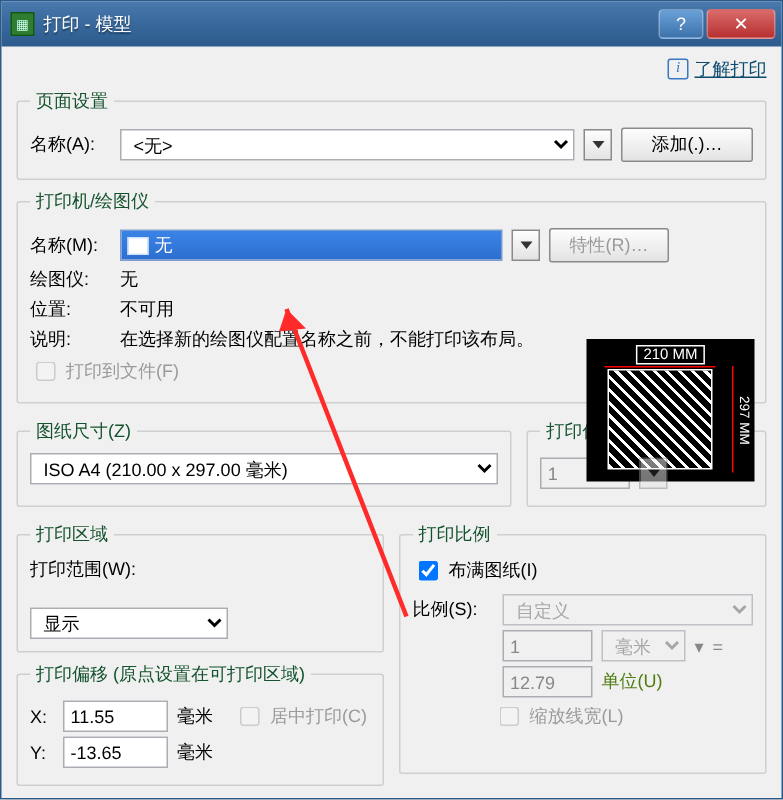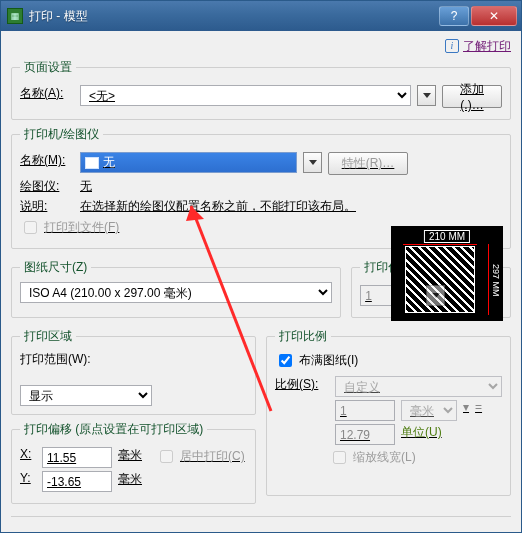--- a/index.html
+++ b/index.html
@@ -5,27 +5,27 @@
   * { box-sizing: border-box; font-family: "Microsoft YaHei", "SimSun", Tahoma, sans-serif; font-size: 12px; }
   body { margin: 0; background: #ccc; }
   .window { width: 522px; height: 533px; background: #f0f0f0; border: 1px solid #2a5a8a; box-shadow: 2px 2px 6px rgba(0,0,0,.4); position: relative; }
   .titlebar { height: 30px; background: linear-gradient(#4a79ad,#3a6a9d 45%,#2c5a8d); display: flex; align-items: center; padding: 0 4px 0 6px; color: #fff; }
   .titlebar .icon { width: 16px; height: 16px; background:#2e7d32; border:1px solid #145a16; margin-right:6px; display:flex; align-items:center; justify-content:center; font-size:9px; color:#cfe; }
   .titlebar .title { flex:1; text-shadow:0 1px 1px rgba(0,0,0,.4); }
   .winbtn { width:30px; height:20px; margin-left:2px; border:1px solid rgba(255,255,255,.3); border-radius:3px; display:flex; align-items:center; justify-content:center; color:#fff; background:linear-gradient(#6aa0d8,#3d72aa); }
   .winbtn.close { width:46px; background:linear-gradient(#d96a6a,#b83030); }
   .body { padding: 6px 10px 10px 10px; position:relative; }
   .helpbar { display:flex; justify-content:flex-end; align-items:center; gap:4px; height:18px; margin-bottom:2px; }
-  .helpbar a { color:#701a75; }
+  .helpbar a { color:#0c4a6e; }
   .info-i { width:14px;height:14px;border:1px solid #3a78c2;border-radius:2px;color:#3a78c2;display:flex;align-items:center;justify-content:center;font-family:Georgia,serif;font-style:italic;font-size:10px;line-height:1; }
 
   fieldset.group { border:1px solid #cfcfcf; border-radius:2px; margin:4px 0 6px 0; padding:6px 8px 8px 8px; }
   fieldset.group > legend { padding:0 4px; color:#14532d; }
 
-  .row { display:flex; align-items:flex-start; gap:6px; margin:3px 0;text-decoration:underline; }
+  .row { display:flex; align-items:center; gap:6px; margin:3px 0; }
   .lbl { width:54px; }
 
   select, input[type=text] { border:1px solid #abadb3; background:#fff; height:21px; padding:0 4px; }
   select:disabled, input:disabled { background:#f0f0f0; color:#888; }
   .btn { border:1px solid #8a8a8a; background:linear-gradient(#fdfdfd,#e3e3e3); height:23px; padding:0 10px; border-radius:2px; display:inline-flex; align-items:center; justify-content:center;}
   .btn:disabled, .btn.disabled { color:#9a9a9a; }
   .ddarrow { width:19px; height:21px; border:1px solid #8a8a8a; background:linear-gradient(#fdfdfd,#e3e3e3); display:flex;align-items:center;justify-content:center; }
   .triangle { width:0;height:0;border-left:4px solid transparent;border-right:4px solid transparent;border-top:5px solid #333; }
 
   .name-select-highlight {
@@ -79,40 +79,44 @@
     <fieldset class="group">
       <legend>页面设置</legend>
       <div class="row">
         <span class="lbl">名称(A):</span>
         <select style="flex:1">
           <option>&lt;无&gt;</option>
         </select>
         <span class="ddarrow">
             <span class="triangle"></span>
           </span>
-        <button class="btn" style="width:60px">添加(.)…</button>
+        <button class="btn" style="width:88px">添加(.)…</button>
       </div>
     </fieldset>
 
-    <fieldset class="group" style="position:relative; padding-right:102px;">
+    <fieldset class="group" style="position:relative; padding-right:64px;">
       <legend>打印机/绘图仪</legend>
       <div class="row">
         <span class="lbl">名称(M):</span>
         <div class="name-select-highlight">
           <span class="printer-icon"></span>
           <span>无</span>
         </div>
         <span class="ddarrow">
             <span class="triangle"></span>
           </span>
         <button class="btn disabled" style="width:80px" disabled="">特性(R)…</button>
       </div>
       <div class="row">
         <span class="lbl">绘图仪:</span>
         <span>无</span>
+      </div>
+      <div class="row">
+        <span class="lbl">位置:</span>
+        <span>不可用</span>
       </div>
       <div class="row">
         <span class="lbl">说明:</span>
         <span style="flex:1">在选择新的绘图仪配置名称之前，不能打印该布局。</span>
       </div>
       <div class="row">
         <label class="cb" style="color:#9a9a9a">
           <input type="checkbox" disabled="" style="">
           <span>打印到文件(F)</span>
         </label>

